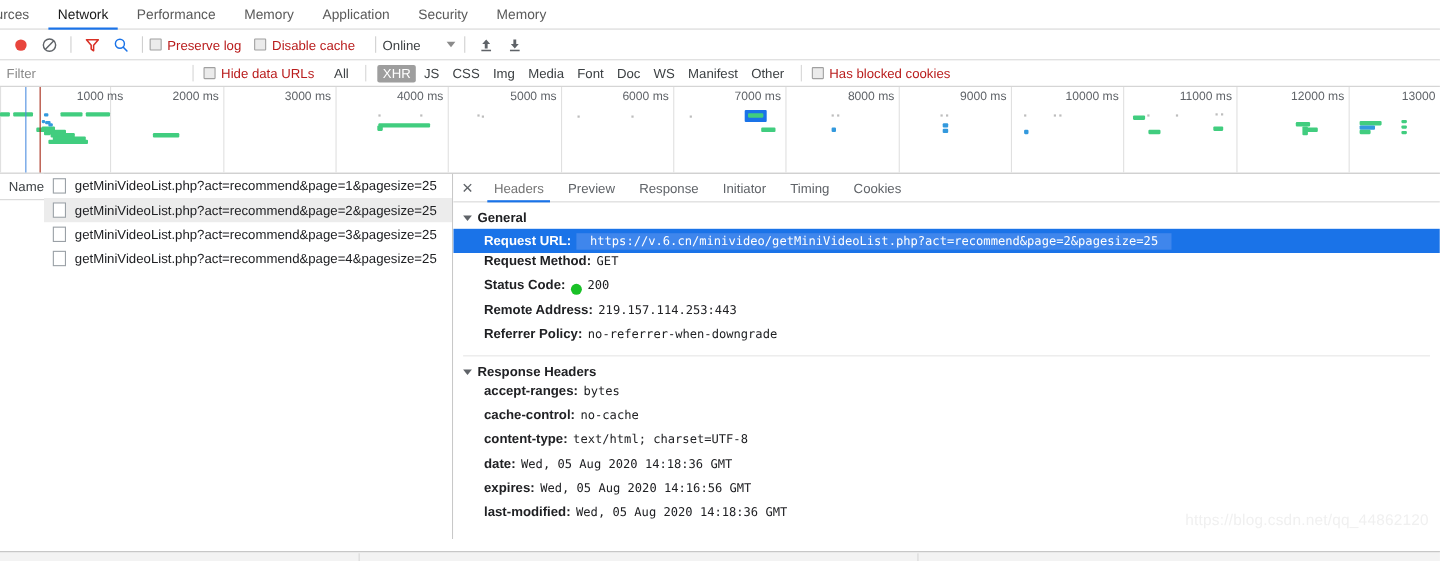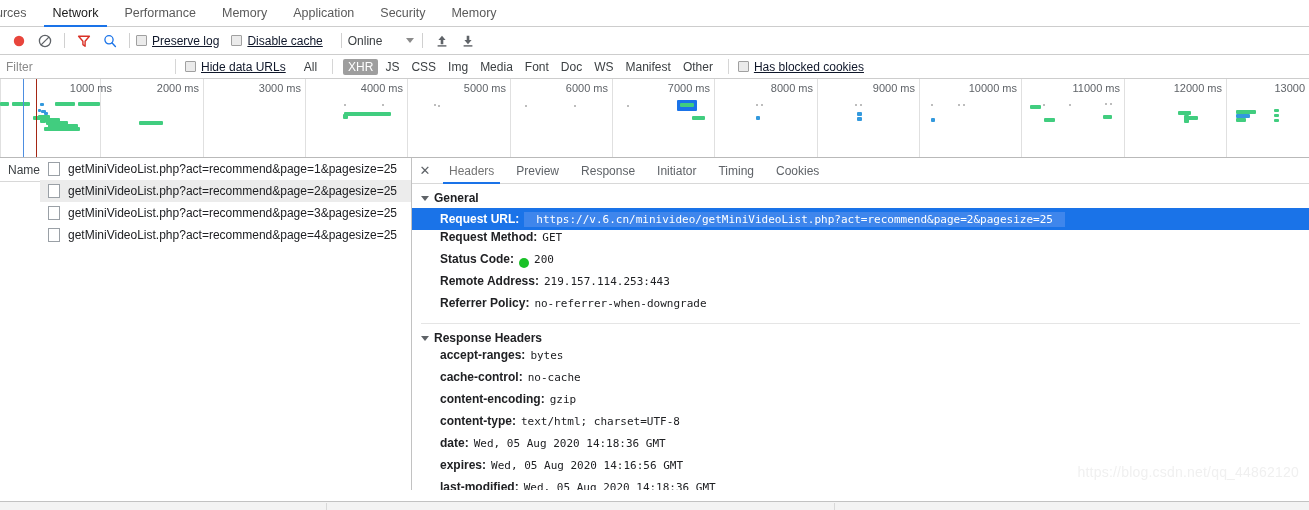--- a/index.html
+++ b/index.html
@@ -90,23 +90,22 @@
     width: 11px;
     height: 11px;
     border: 1px solid #a0a0a0;
     background: #ebebeb;
     border-radius: 1px;
     box-sizing: border-box;
     display: inline-block;
   }
   .chk-label {
     font-size: 12px;
-    color: #0f172a;
+    color: #b91c1c;
     white-space: nowrap;
-    text-decoration: underline;
   }
   .throttle {
     display: flex;
     align-items: center;
     font-size: 12px;
     color: #3c4043;
     white-space: nowrap;
     cursor: default;
   }
   .throttle .caret {
@@ -682,24 +681,20 @@
 
         <div class="kv">
           <span class="k">accept-ranges:</span>
           <span class="v">bytes</span>
         </div>
         <div class="kv">
           <span class="k">cache-control:</span>
           <span class="v">no-cache</span>
         </div>
         <div class="kv">
-          <span class="k">content-encoding:</span>
-          <span class="v">gzip</span>
-        </div>
-        <div class="kv">
           <span class="k">content-type:</span>
           <span class="v">text/html; charset=UTF-8</span>
         </div>
         <div class="kv">
           <span class="k">date:</span>
           <span class="v">Wed, 05 Aug 2020 14:18:36 GMT</span>
         </div>
         <div class="kv">
           <span class="k">expires:</span>
           <span class="v">Wed, 05 Aug 2020 14:16:56 GMT</span>

